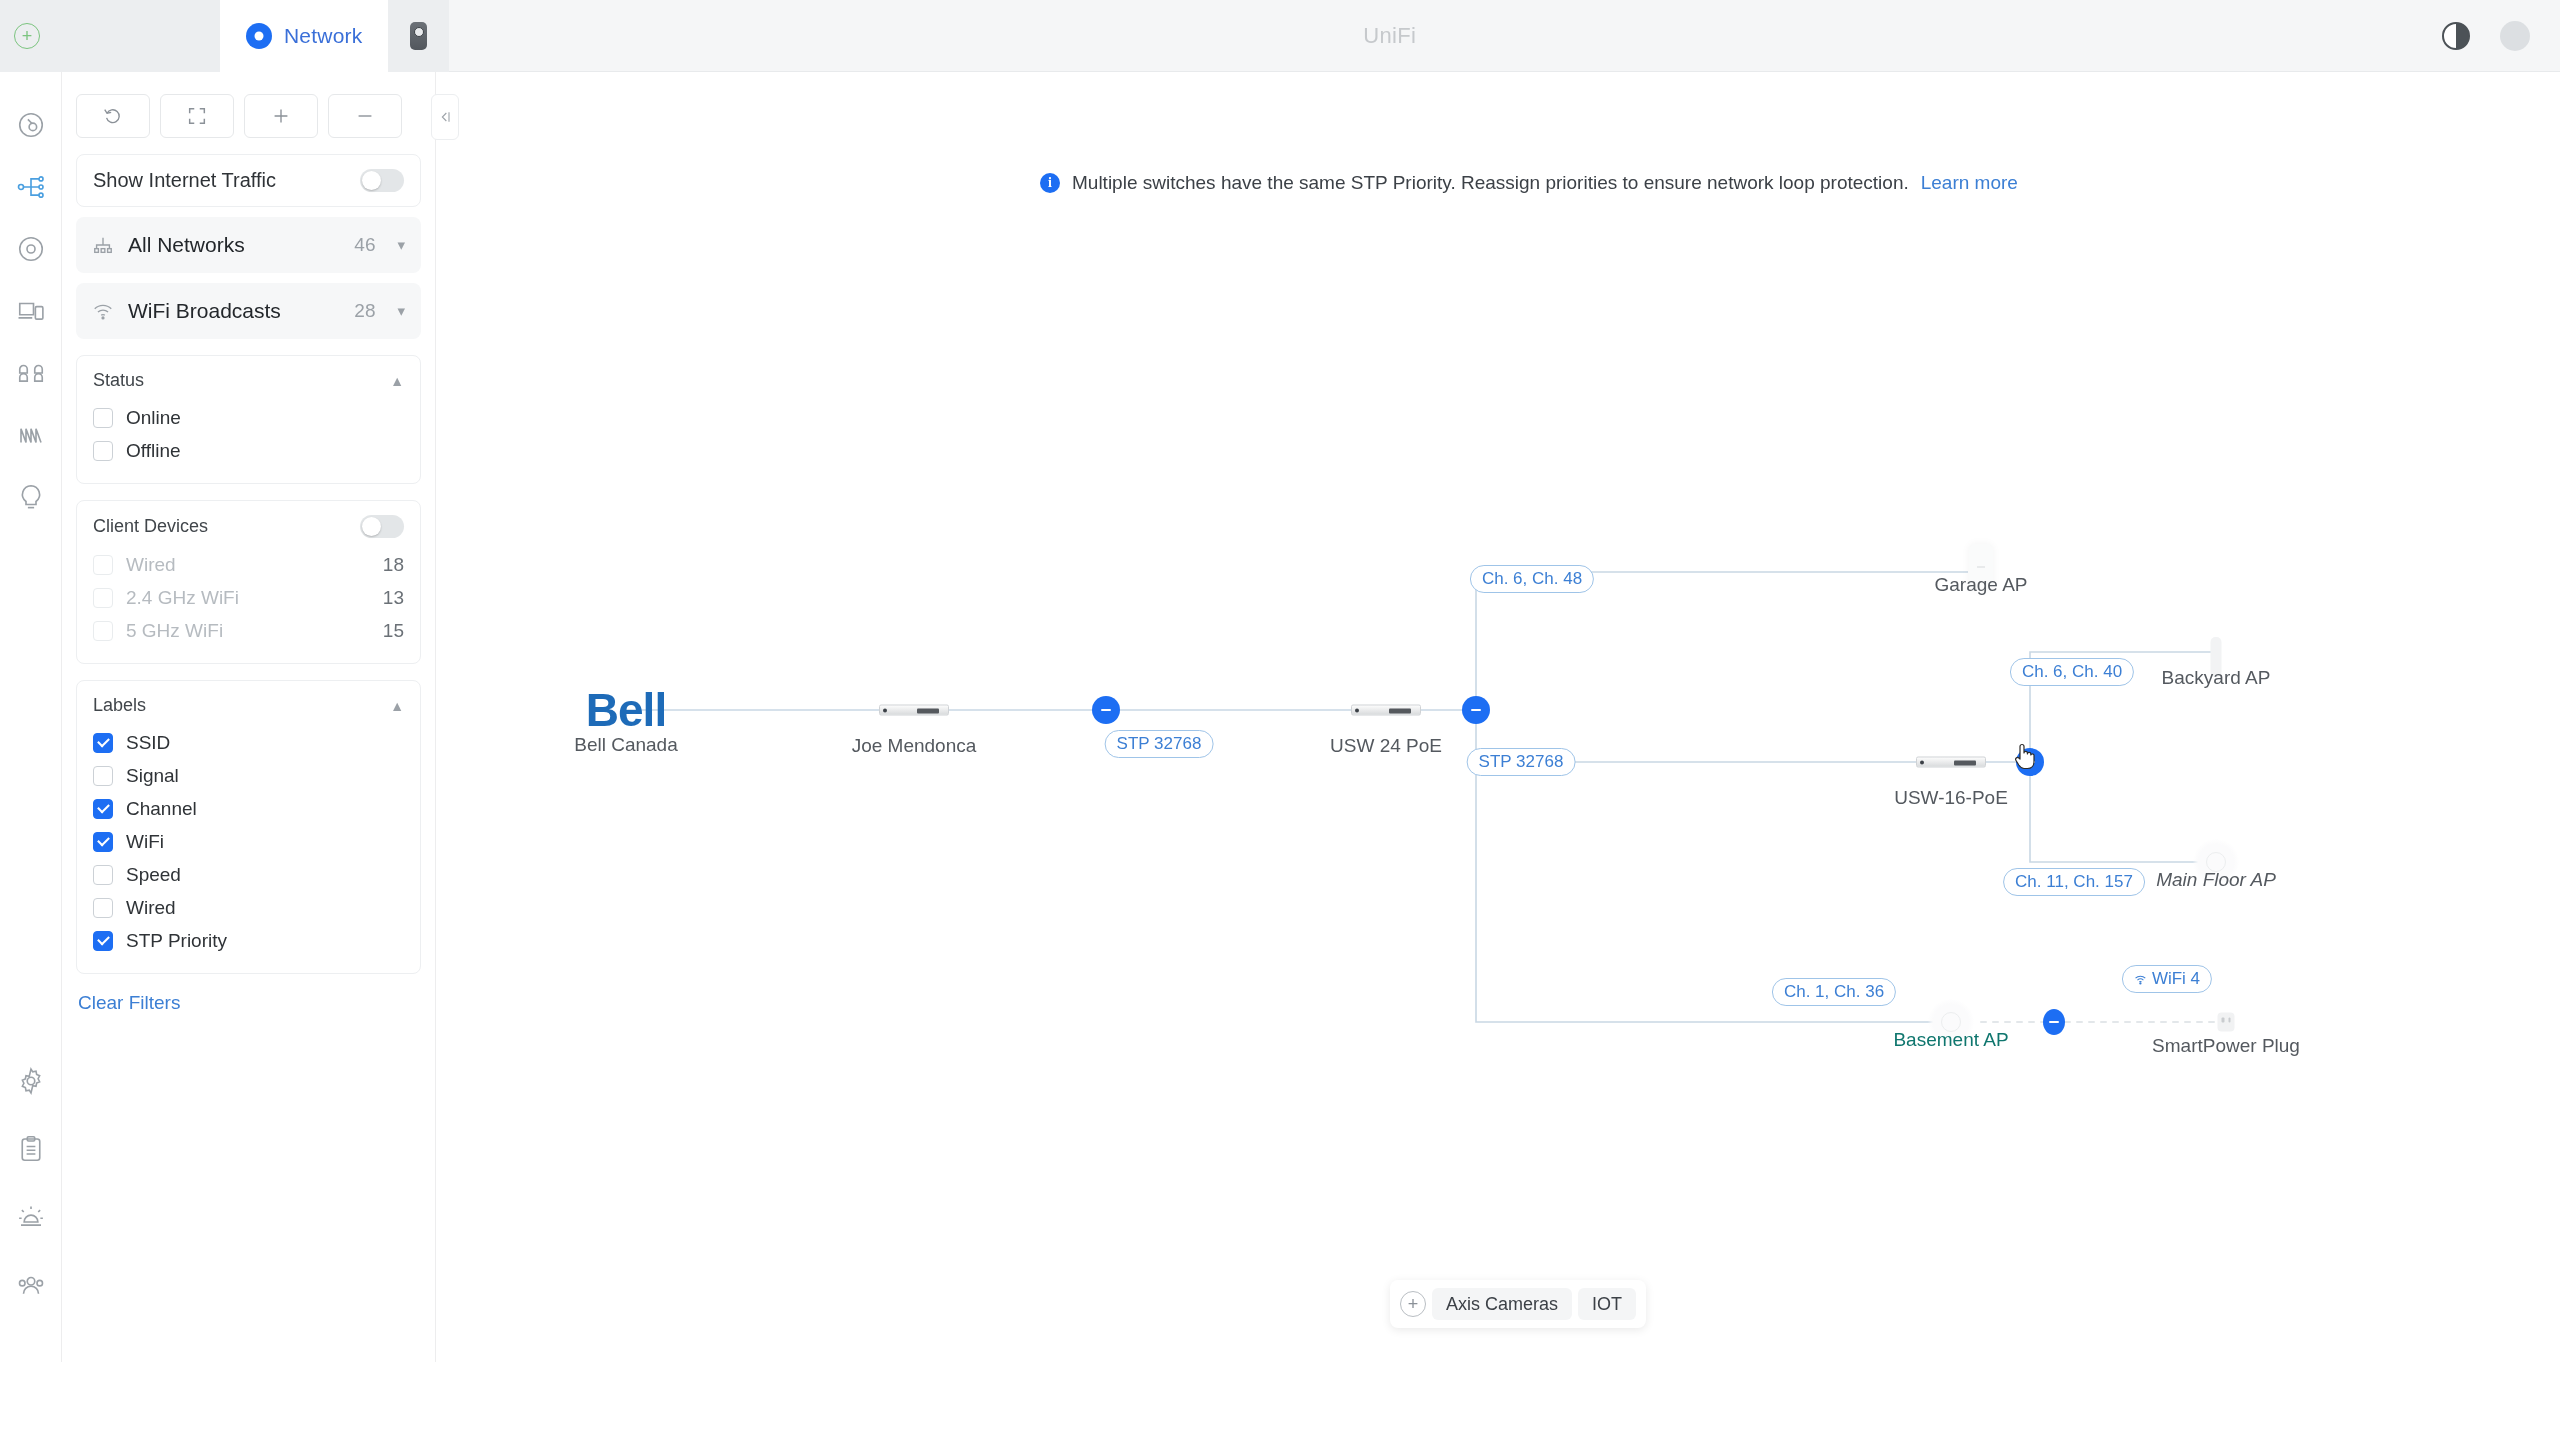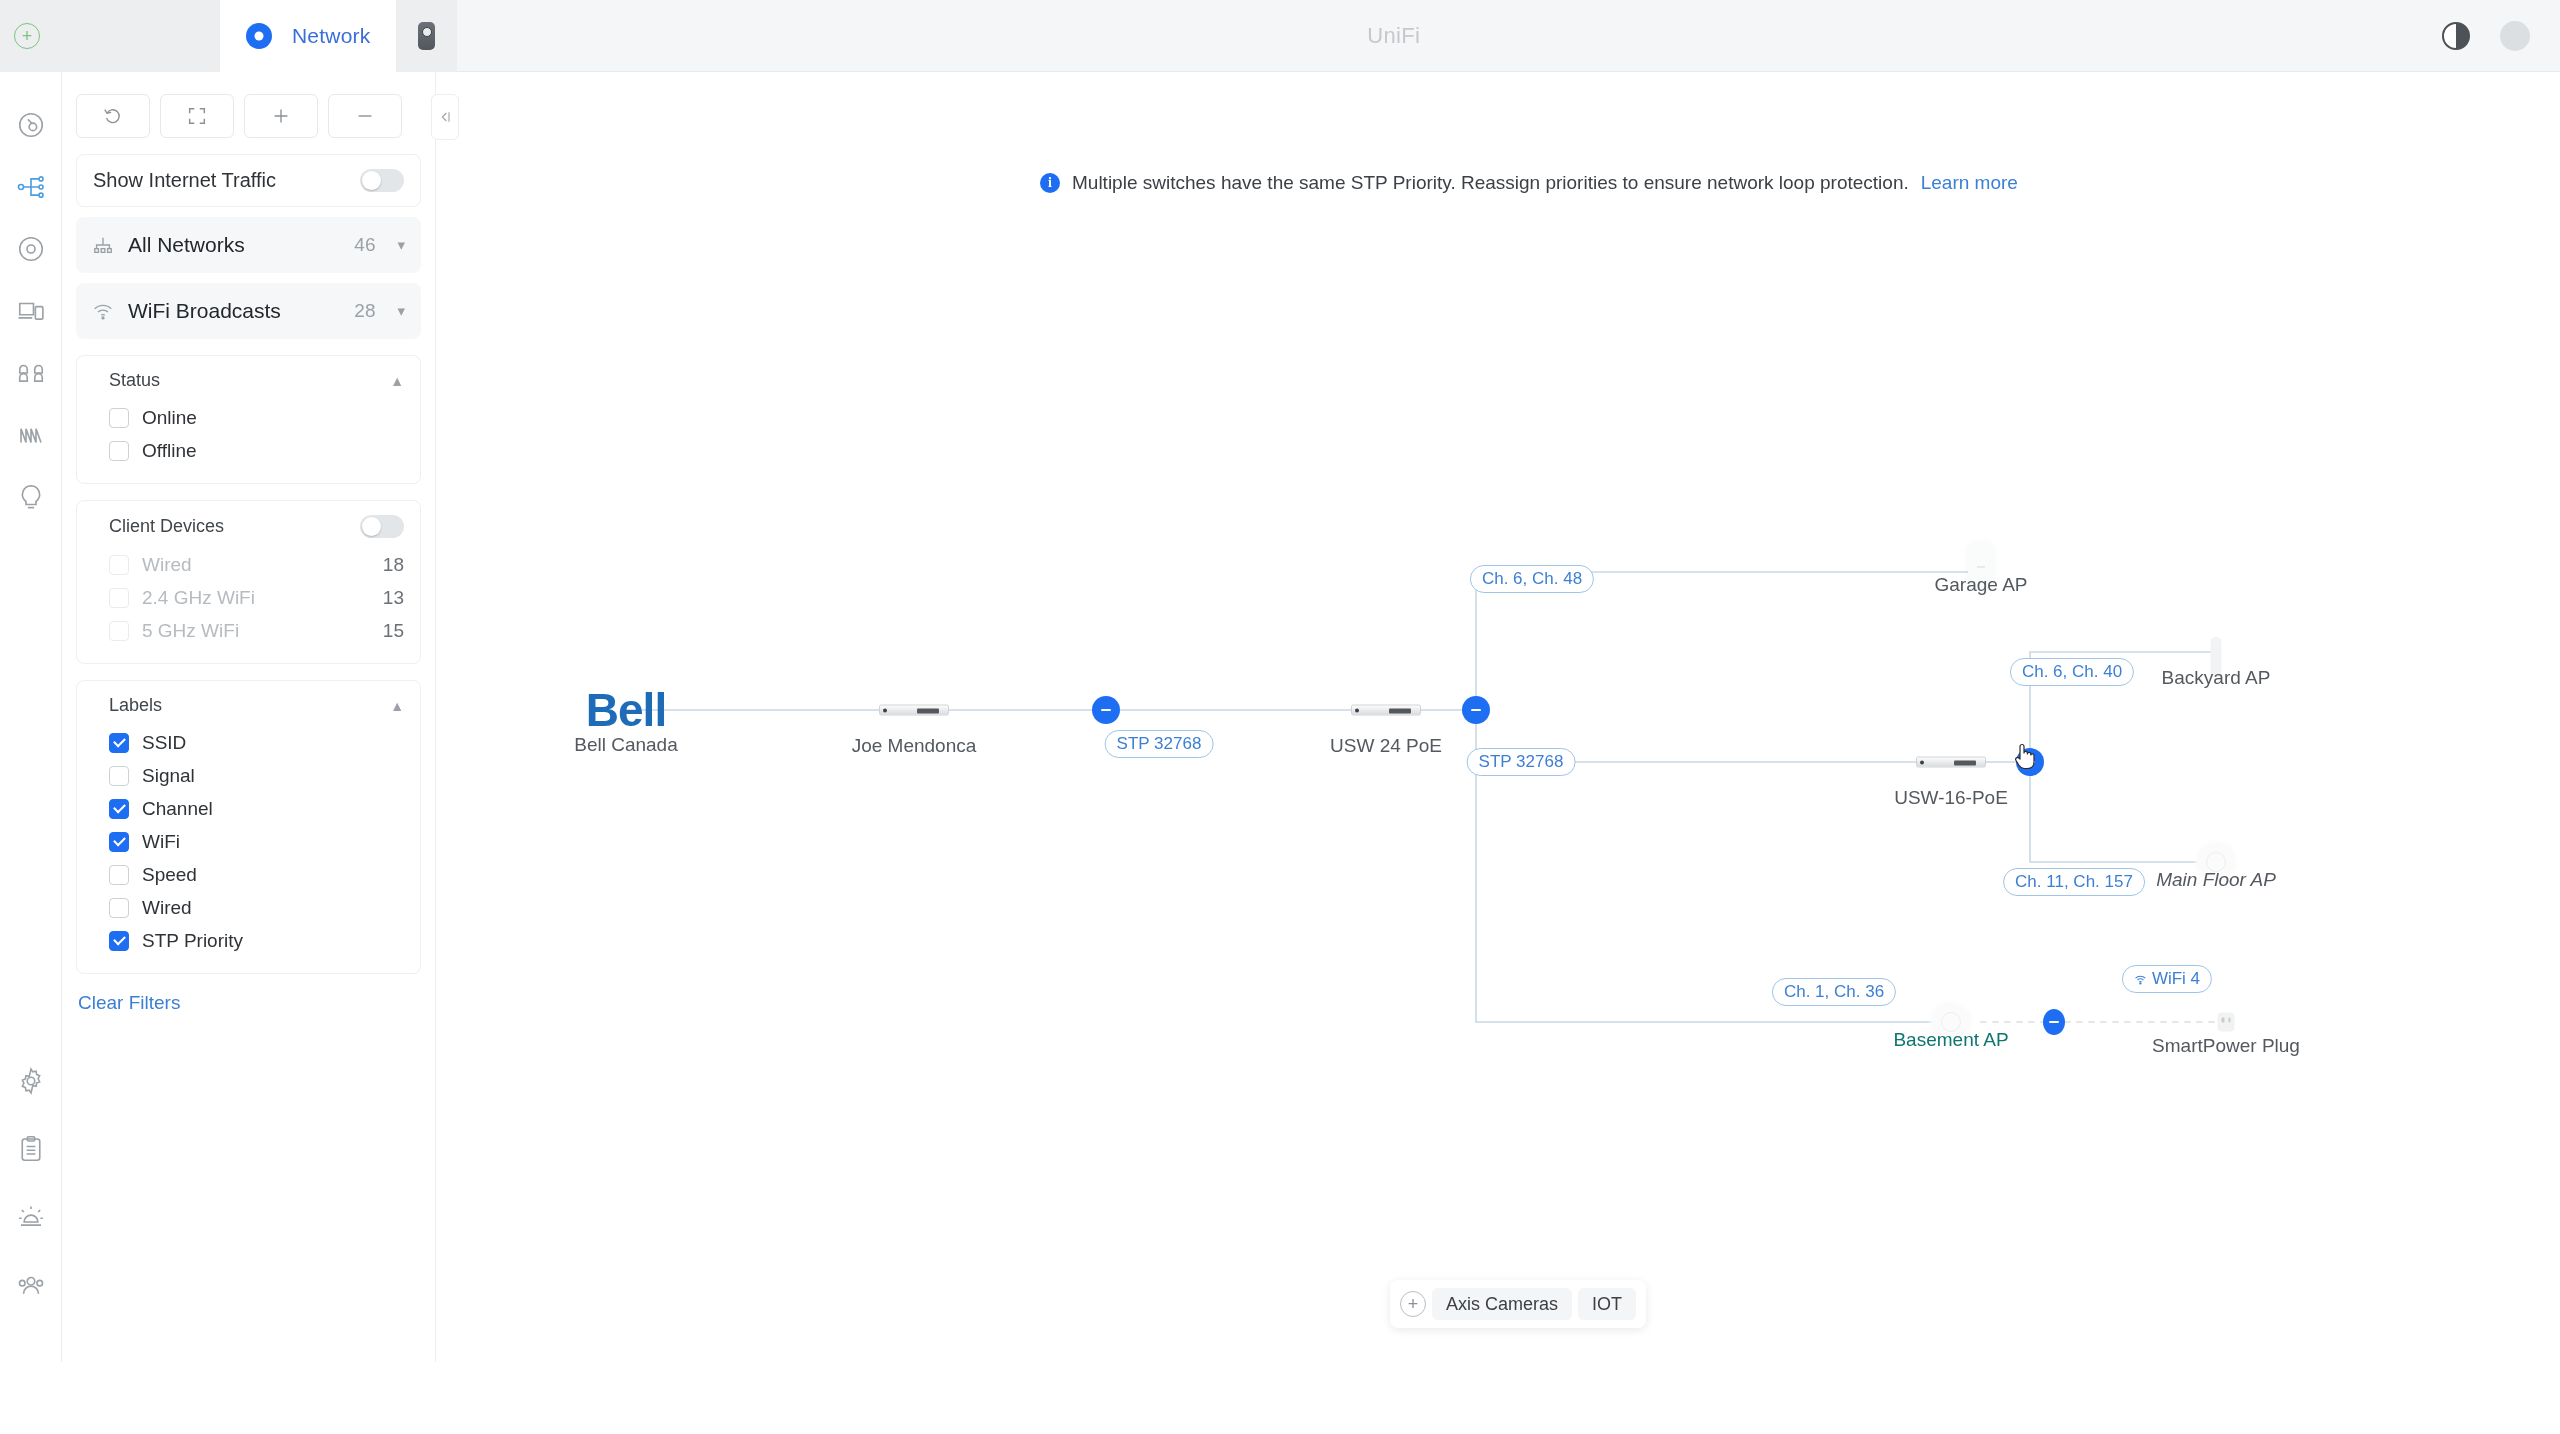--- a/index.html
+++ b/index.html
@@ -23,21 +23,21 @@
     display: flex; align-items: center; justify-content: flex-start;
     padding-left: 14px;
   }
   .plus-circle {
     width: 26px; height: 26px; border-radius: 50%;
     border: 1.6px solid #7bc47f;
     display: flex; align-items: center; justify-content: center;
     color: #7bc47f; font-size: 18px; line-height: 1;
   }
   .tab {
-    height: 72px; display: flex; align-items: center; gap: 20px;
+    height: 72px; display: flex; align-items: center; gap: 12px;
     padding: 0 26px; cursor: pointer;
   }
   .tab.active { background: #ffffff; }
   .tab.cam { background: #eceef0; padding: 0 22px; }
   .tab-label { font-size: 21px; color: #3a6fd8; letter-spacing: .2px; }
   .net-icon {
     width: 26px; height: 26px; border-radius: 50%;
     background: #1d6ef3; position: relative;
     display: inline-block;
   }
@@ -132,21 +132,21 @@
     background: #f6f7f8; border-radius: 8px; cursor: pointer;
   }
   .nav-row .nic { width: 22px; height: 22px; color: #9ba1a7; flex:none; }
   .nav-row .nic svg { width: 100%; height: 100%; display:block; }
   .nav-row .ntext { font-size: 21px; color: #23272b; flex: 1; }
   .nav-row .ncount { font-size: 19px; color: #9ba1a7; }
   .nav-row .nchev { color: #9ba1a7; font-size: 15px; margin-left: 8px; }
 
   .fcard {
     margin-top: 16px; border: 1px solid #edeff1; border-radius: 8px;
-    padding: 14px 16px 16px 32px;
+    padding: 14px 16px 16px 16px;
   }
   .fhead {
     display: flex; align-items: center; justify-content: space-between;
     margin-bottom: 10px;
   }
   .fhead .ftitle { font-size: 18px; color: #41464b; }
   .fhead .fchev { color: #9ba1a7; font-size: 14px; cursor: pointer; }
   .chk-row { display: flex; align-items: center; gap: 13px; height: 33px; cursor: pointer; }
   .chk-row.dim { cursor: default; }
   .cbox {

